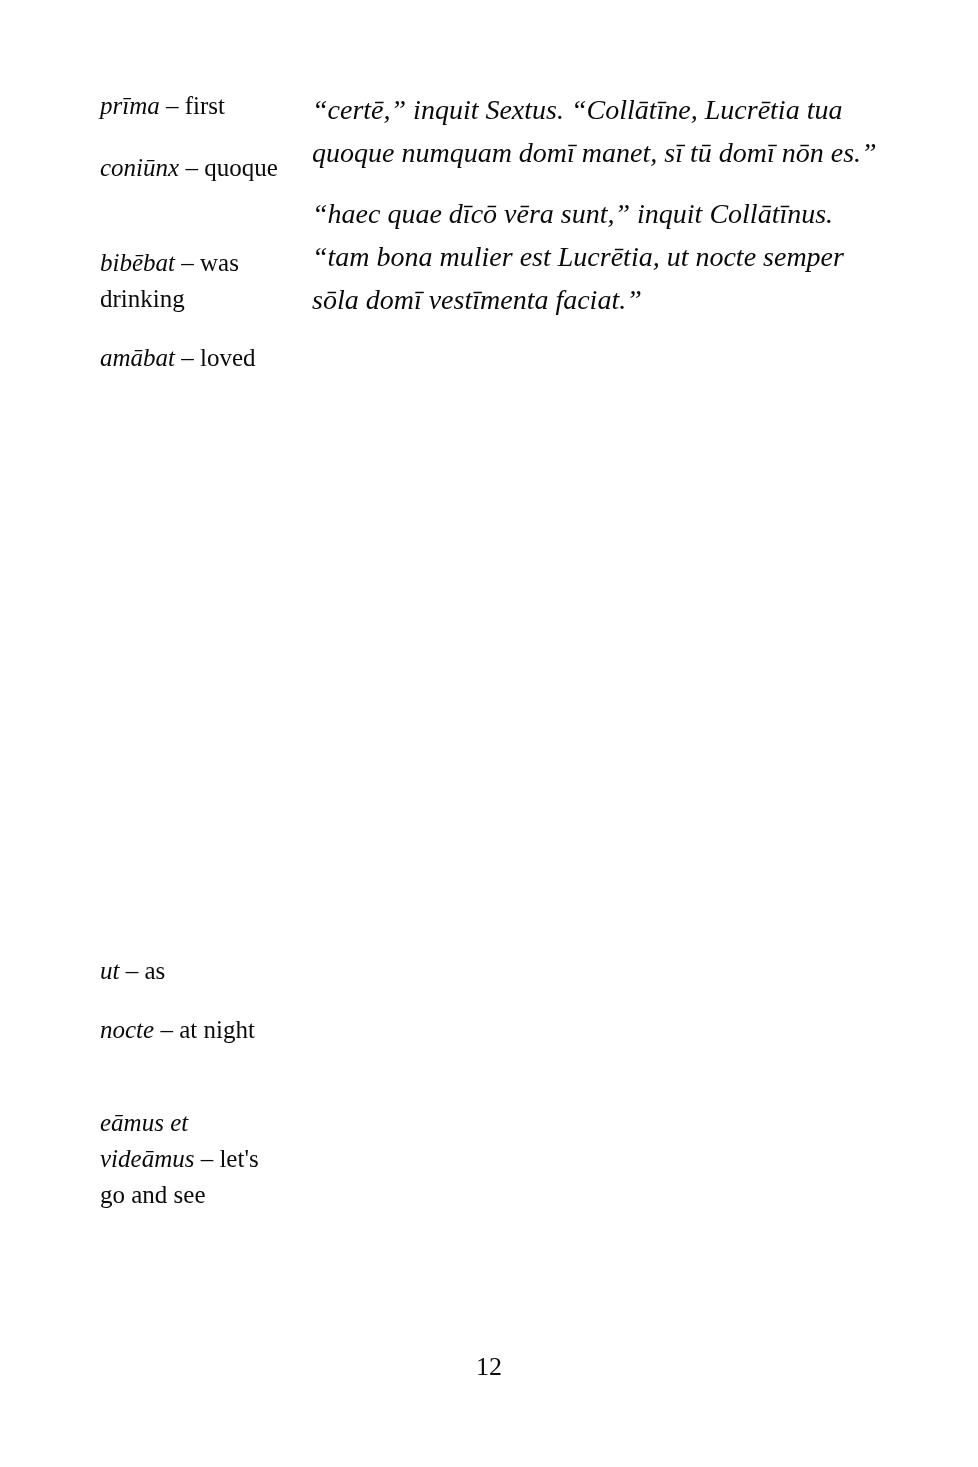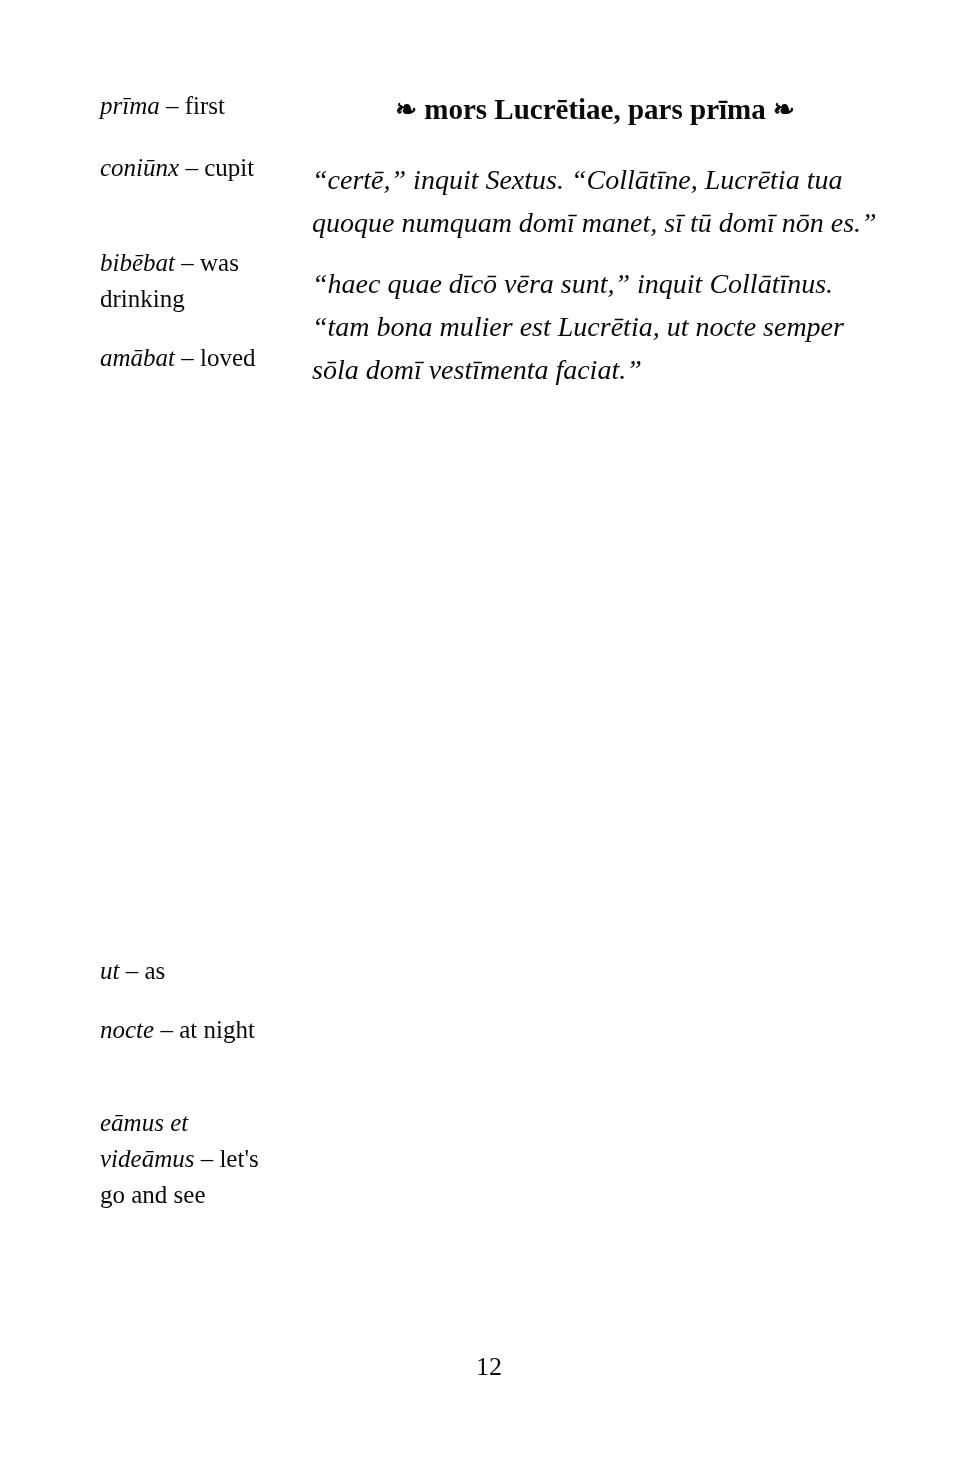--- a/index.html
+++ b/index.html
@@ -72,21 +72,21 @@
 <body>
 
 <div class="gloss" style="top: 88px;">
   <span class="lat">prīma</span>
   <span class="dash">–</span>
   <span class="eng">first</span>
 </div>
 <div class="gloss" style="top: 150px;">
   <span class="lat">coniūnx</span>
   <span class="dash">–</span>
-  <span class="eng">cupit</span>
+  <span class="eng">quoque</span>
 </div>
 <div class="gloss" style="top: 245px;">
   <span class="lat">bibēbat</span>
   <span class="dash">–</span>
   <span class="eng">was drinking</span>
 </div>
 <div class="gloss" style="top: 340px;">
   <span class="lat">amābat</span>
   <span class="dash">–</span>
   <span class="eng">loved</span>
@@ -101,19 +101,18 @@
   <span class="dash">–</span>
   <span class="eng">at night</span>
 </div>
 <div class="gloss" style="top: 1105px;">
   <span class="lat">eāmus et videāmus</span>
   <span class="dash">–</span>
   <span class="eng">let's go and see</span>
 </div>
 
 <div class="main-col">
-  <h1 class="title"><span class="ornament">❧</span> <span>mors Lucrētiae, pars prīma</span> <span class="ornament">❧</span></h1>
 
   <p class="para">“certē,” inquit Sextus. “Collātīne, Lucrētia tua quoque numquam domī manet, sī tū domī nōn es.”</p>
   <p class="para">“haec quae dīcō vēra sunt,”  inquit Collātīnus. “tam bona mulier est Lucrētia, ut nocte semper sōla domī vestīmenta faciat.”</p>
 </div>
 
 <div class="page-number">12</div>
 
 </body></html>

